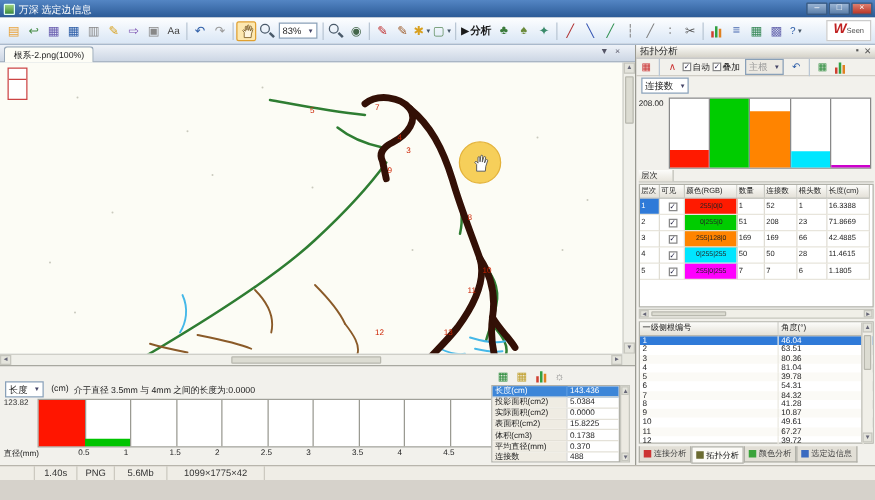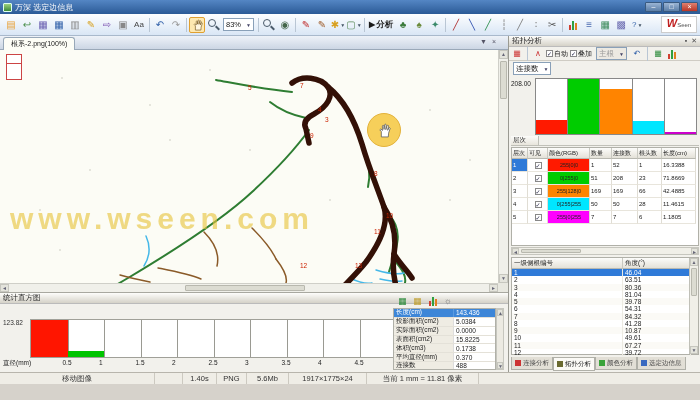--- a/index.html
+++ b/index.html
@@ -265,21 +265,20 @@
           <text x="374" y="126">8</text>
           <text x="386" y="168">10</text>
           <text x="374" y="184">11</text>
           <text x="300" y="218">12</text>
           <text x="355" y="218">13</text>
         </g>
     </svg>
     <div class="overview">
         <div></div>
       </div>
-    <div class="watermark">www.wseen.com</div>
     <div class="cursor">
       <svg width="14" height="15" viewBox="0 0 13 14">
         <path d="M4 13 L4 8 L2.6 6.4 L3.5 5.5 L5 7 L5 3 Q5 2.2 5.7 2.2 Q6.4 2.2 6.4 3 L6.5 6 L7.1 1.8 Q7.2 1 7.9 1.1 Q8.6 1.2 8.5 2 L8.2 6.2 L9.3 2.6 Q9.5 1.9 10.2 2.1 Q10.9 2.3 10.7 3 L9.9 6.8 L10.9 4.6 Q11.2 4 11.8 4.3 Q12.4 4.6 12.2 5.2 L10.8 9.5 L10.5 13 Z" fill="#fff" stroke="#555" stroke-width="0.7"></path>
       </svg>
     </div>
   </div>
 
   <div class="vscroll">
     <span class="sb-btn" style="left:0;right:0;top:0;height:9px">▲</span>
     <span class="sb-thumb" style="left:1px;right:1px;top:11px;height:38px"></span>
@@ -287,22 +286,27 @@
   </div>
   <div class="hscroll">
     <span class="sb-btn" style="top:0;bottom:0;left:0;width:9px">◄</span>
     <span class="sb-thumb" style="top:1px;bottom:1px;left:185px;width:120px"></span>
     <span class="sb-btn" style="top:0;bottom:0;right:0;width:9px">►</span>
   </div>
   <div class="sb-corner"></div>
 </div>
 
 <div class="histpanel">
-  <div class="panel-title">
-    <span>统计直方图</span>
+  <div class="hcontrols">
+    <span class="tb-combo">
+      <span>长度</span>
+      <span class="dd">▼</span>
+    </span>
+    <span>(cm)</span>
+    <span>介于直径 3.5mm 与 4mm 之间的长度为:0.0000</span>
   </div>
   <div class="ylab">123.82</div>
   <div class="hplot" id="hplot">
       <div class="gline" style="left: 36.5px;"></div>
       <div class="gline" style="left: 73px;"></div>
       <div class="gline" style="left: 109.5px;"></div>
       <div class="gline" style="left: 146px;"></div>
       <div class="gline" style="left: 182.5px;"></div>
       <div class="gline" style="left: 219px;"></div>
       <div class="gline" style="left: 255.5px;"></div>
@@ -577,22 +581,20 @@
         <span>颜色分析</span>
       </div>
       <div class="rtab">
         <span class="ticon" style="background: rgb(58, 106, 192);"></span>
         <span>选定边信息</span>
       </div>
     </div>
 </div>
 
 <div class="statusbar" id="statusbar">
-    <div class="scell" style="width: 155px;">移动图像</div>
     <div class="scell" style="width: 28px;"></div>
     <div class="scell" style="width: 34px;">1.40s</div>
     <div class="scell" style="width: 30px;">PNG</div>
     <div class="scell" style="width: 42px;">5.6Mb</div>
-    <div class="scell" style="width: 78px;">1917×1775×24</div>
-    <div class="scell" style="width: 112px;">当前 1 mm = 11.81 像素</div>
+    <div class="scell" style="width: 78px;">1099×1775×42</div>
     <div class="scell" style="flex: 1 1 0%; border-right: none;"></div>
   </div>
 <div class="bottomstrip"></div>
 
 </body></html>

